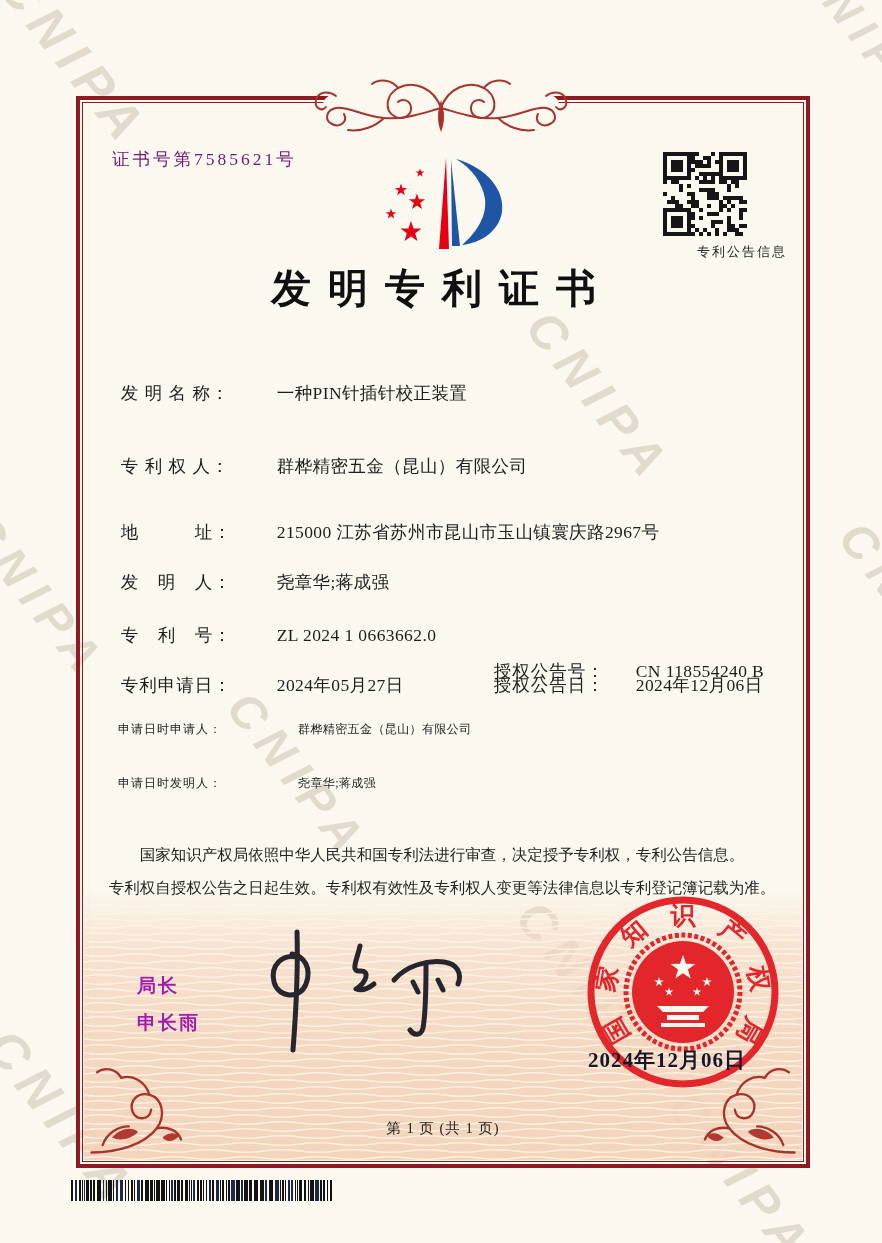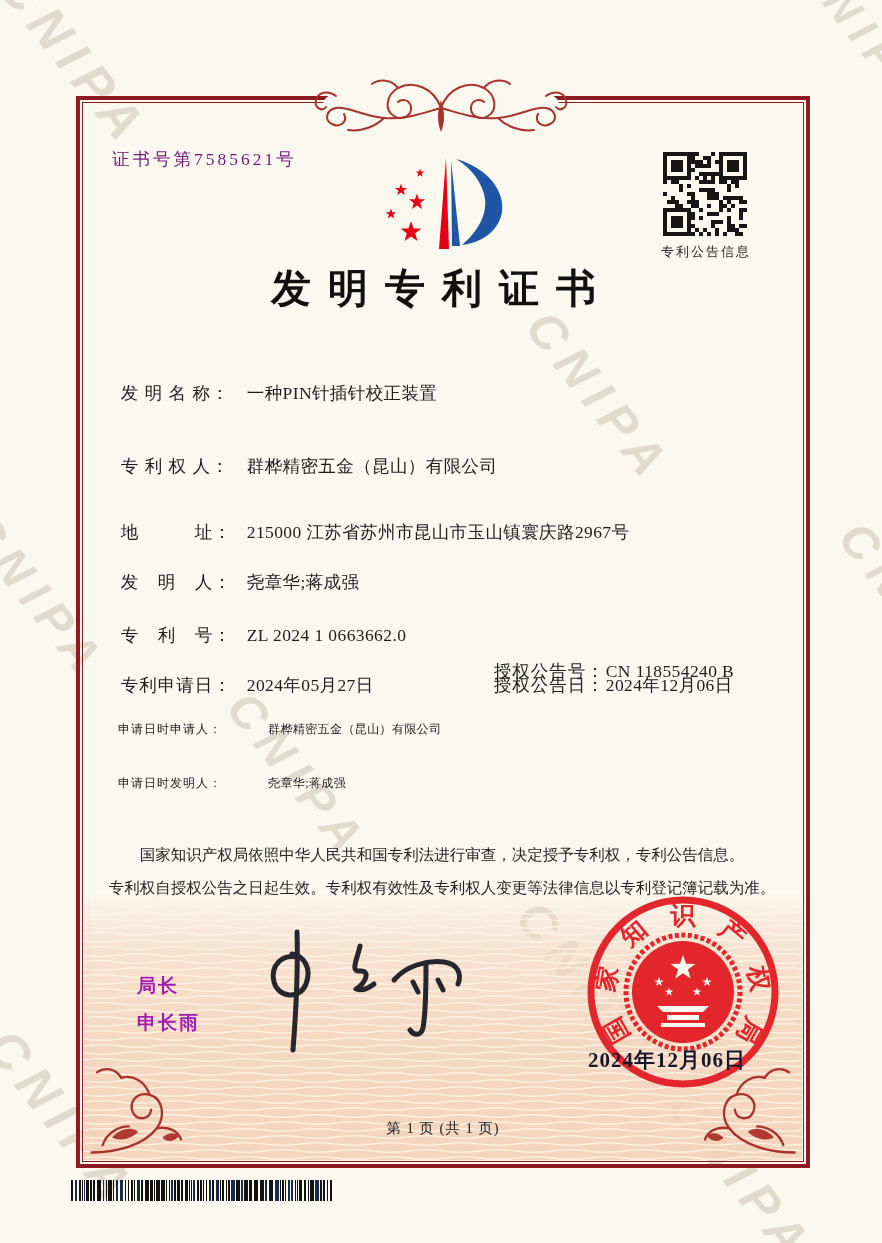--- a/index.html
+++ b/index.html
@@ -16,25 +16,25 @@
   .frame-inner{position:absolute;left:82px;top:102px;width:722px;height:1060px;
       border:1.5px solid #8e1b22;box-sizing:border-box;z-index:3;}
   
   .band{position:absolute;left:84px;top:895px;width:718px;height:265px;z-index:2;
       background:linear-gradient(180deg,rgba(246,222,203,0.10) 0%,rgba(245,215,192,0.65) 20%,rgba(243,210,185,0.85) 55%,rgba(242,208,182,0.9) 100%);}
   .band svg{position:absolute;left:0;top:0;}
   
   .certno{position:absolute;left:112px;top:147px;font-size:17.5px;letter-spacing:3px;color:#701a75;z-index:4;}
   .title{position:absolute;left:96px;top:261px;width:692px;text-align:center;
       font-size:40px;font-weight:bold;letter-spacing:17px;color:#101010;z-index:4;white-space:nowrap;}
-  .qr-caption{position:absolute;left:645px;top:243px;width:122px;text-align:center;
+  .qr-caption{position:absolute;left:681px;top:243px;width:122px;text-align:center;
       font-size:13px;letter-spacing:2px;color:#2a2a2a;z-index:4;}
   .row{position:absolute;left:112px;font-size:17.5px;color:#1d1d1d;z-index:4;white-space:pre;}
   .row .lbl{display:inline-block;letter-spacing:1px;white-space:pre;}
-  .row .val{letter-spacing:0.4px;white-space:pre;}
+  .row .val{letter-spacing:0.4px;white-space:pre;margin-left:30px;}
   .w1{width:126px;} .w2{width:150px;} .w3{width:112px;}
   .row.small{font-size:12px;}
   .row.rightcol{left:485px;}
   .statement{position:absolute;left:94px;top:838px;width:696px;z-index:4;
       font-size:15.5px;line-height:33px;color:#242424;text-align:center;white-space:nowrap;}
   .director{position:absolute;left:137px;z-index:5;font-family:"Liberation Sans","DejaVu Sans",sans-serif;
       font-size:19px;font-weight:bold;letter-spacing:2px;color:#a21caf;}
   .seal-date{position:absolute;left:588px;top:1046px;z-index:6;font-size:21px;
       font-weight:bold;letter-spacing:1px;color:#16162c;}
   .footer{position:absolute;left:82px;top:1119px;width:722px;text-align:center;

